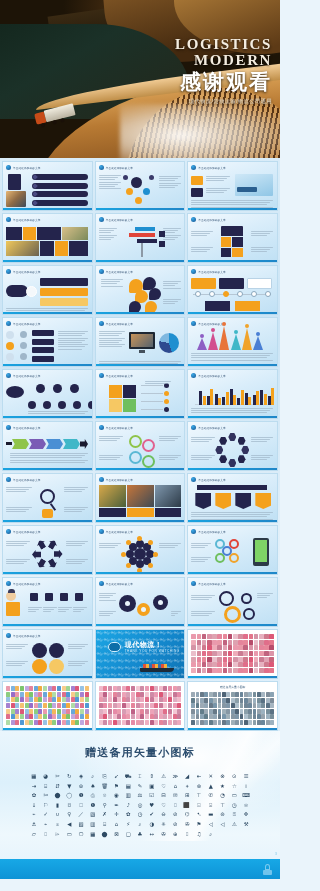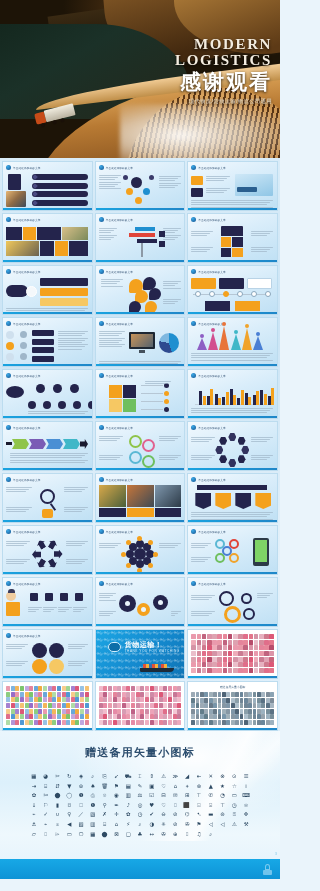--- a/index.html
+++ b/index.html
@@ -218,22 +218,22 @@
     <div class="hero-arc"></div>
     <div class="hero-spray"></div>
     <div class="hero-truck">
       <div class="cab"></div>
         <div class="box"></div>
       <div class="wheel" style="left:4px"></div>
       <div class="wheel" style="left:16px"></div>
       <div class="wheel" style="left:24px"></div>
     </div>
     <div class="hero-title">
+      <div class="hero-en">LOGISTICS</div>
       <div class="hero-en">MODERN</div>
-      <div class="hero-en">LOGISTICS</div>
       <div class="hero-cn">感谢观看</div>
       <div class="hero-sub">现代物流/货物运输/物流公司通用</div>
     </div>
   </div>
 
   <div class="grid" id="slide-grid">
       <div class="slide">
         <div class="slide-hd">
           <div class="hd-dot"></div>
           <div class="hd-txt">单击此处添加标题文字</div>
@@ -1100,21 +1100,21 @@
               <div style="height: 1px; border-radius: 1px; background: rgb(159, 182, 201); opacity: 0.7; width: 20px;"></div>
               <div style="height: 1px; border-radius: 1px; background: rgb(159, 182, 201); opacity: 0.7; width: 17px;"></div>
               <div style="height: 1px; border-radius: 1px; background: rgb(159, 182, 201); opacity: 0.7; width: 14px;"></div>
             </div>
           </div>
         </div>
       </div>
       <div class="slide thanks">
         <div class="world"></div>
         <div style="position: absolute; left: 12px; top: 12px; width: 13px; height: 10px; border-radius: 5px; background: rgb(13, 110, 168); border: 1.2px solid rgb(207, 238, 253);"></div>
-        <div class="thanks-cn" style="position: absolute; left: 29px; top: 10px;">货物运输！</div>
+        <div class="thanks-cn" style="position: absolute; left: 29px; top: 10px;">现代物流！</div>
         <div class="thanks-en" style="position: absolute; left: 29px; top: 18px;">THANK  YOU  FOR  WATCHING</div>
         <div class="thanks-ship">
           <div class="cont"></div>
           <div class="hull"></div>
         </div>
       </div>
       <div class="slide sheet">
         <div class="sheet-grid" style="grid-template-columns: repeat(16, 1fr); grid-template-rows: repeat(7, 1fr);">
           <div class="sheet-cell" style="background: rgb(216, 71, 106); opacity: 0.55;"></div>
           <div class="sheet-cell" style="background: rgb(224, 103, 127); opacity: 0.67;"></div>

